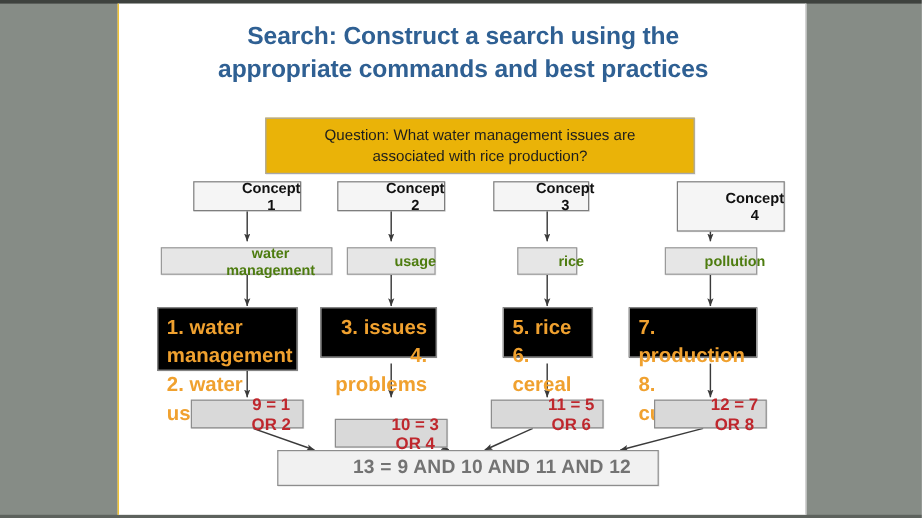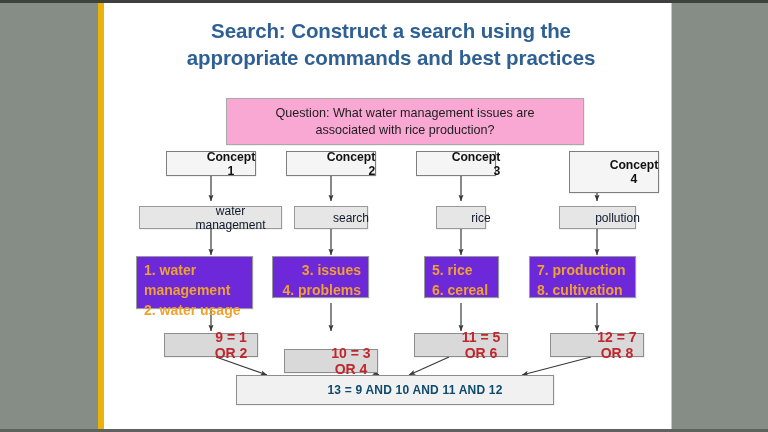--- a/index.html
+++ b/index.html
@@ -21,21 +21,21 @@
     position:absolute;left:0;top:0;width:768px;height:3px;background:#3e423e;
   }
   .frame-bottom-line{
     position:absolute;left:0;bottom:0;width:768px;height:3px;background:#5d625d;
   }
 
   
   .slide{
     position:absolute;left:98px;top:3px;width:574px;height:426px;
     background:#ffffff;
-    border-left:6px solid #eab308;border-right:1px solid #c9c9c9;
+    border-left:1px solid #eab308;border-right:1px solid #c9c9c9;
     box-sizing:border-box;
   }
 
   .title{
     position:absolute;left:0;top:14px;width:574px;
     text-align:center;
     color:#2f6093;
     font-weight:bold;
     font-size:20.5px;
     line-height:1.32;
@@ -47,46 +47,46 @@
     position:absolute;
     box-sizing:border-box;
     border:1px solid #9a9a9a;
     background:#ececec;
     display:flex;align-items:center;justify-content:center;
     text-align:center;
     box-shadow:0.5px 0.5px 0 rgba(0,0,0,0.12);
     padding-left:40px;
   }
   .q-box{
-    background:#f9a8d4;border:1px solid #a8a8a8;
+    background:#eab308;border:1px solid #a8a8a8;
     font-size:12.6px;color:#1d1d1d;line-height:1.35;
     padding:3px 6px;
   }
   .concept{
     background:#f5f5f5;border:1px solid #7e7e7e;
     font-weight:bold;font-size:12.2px;color:#111111;
   }
   .term{
     background:#e6e6e6;border:1px solid #9a9a9a;
-    font-weight:normal;font-size:12px;color:#0f172a;
+    font-weight:bold;font-size:12px;color:#4d7c0f;
   }
   .terms-list{
-    background:#6d28d9;border:1px solid #9a9a9a;
-    font-weight:bold;font-size:14px;color:#f0a12f;
+    background:#000000;border:1px solid #9a9a9a;
+    font-weight:bold;font-size:17px;color:#f0a12f;
     justify-content:flex-start;text-align:left;
     padding:4px 7px;line-height:1.42;
     display:block;
   }
   .orbox{
     background:#d9d9d9;border:1px solid #8d8d8d;
     font-weight:bold;font-size:14px;color:#bf272d;
   }
   .andbox{
     background:#f1f1f1;border:1px solid #8d8d8d;
-    font-weight:bold;font-size:12px;color:#0c4a6e;
+    font-weight:bold;font-size:16px;color:#737373;
     letter-spacing:0.2px;
     text-align:right;
   }
 
   svg.wires{
     position:absolute;left:0;top:0;width:574px;height:426px;
     pointer-events:none;
   }
 </style>
 </head>
@@ -135,26 +135,26 @@
         <line x1="487" y1="354" x2="418" y2="372"></line>
       </g>
     </svg>
 
     <div class="box q-box" style="left:122px;top:95px;width:358px;height:47px;flex-direction:column;">
       <div>Question: What water management issues are</div>
       <div>associated with rice production?</div>
     </div>
 
     <div class="box concept" style="left:62px;top:148px;width:90px;height:25px;">Concept 1</div>
-    <div class="box concept" style="left:182px;top:148px;width:90px;height:25px;text-align:right;">Concept 2</div>
-    <div class="box concept" style="left:312px;top:148px;width:80px;height:25px;text-align:right;">Concept 3</div>
+    <div class="box concept" style="left:182px;top:148px;width:90px;height:25px;">Concept 2</div>
+    <div class="box concept" style="left:312px;top:148px;width:80px;height:25px;">Concept 3</div>
     <div class="box concept" style="left:465px;top:148px;width:90px;height:42px;">Concept 4</div>
 
     <div class="box term" style="left:35px;top:203px;width:143px;height:23px;">water management</div>
-    <div class="box term" style="left:190px;top:203px;width:74px;height:23px;">search</div>
+    <div class="box term" style="left:190px;top:203px;width:74px;height:23px;">usage</div>
     <div class="box term" style="left:332px;top:203px;width:50px;height:23px;">rice</div>
     <div class="box term" style="left:455px;top:203px;width:77px;height:23px;">pollution</div>
 
     <div class="box terms-list" style="left:32px;top:253px;width:117px;height:53px;">
       <div>1.   water</div>
       <div>     management</div>
       <div>2.  water usage</div>
     </div>
     <div class="box terms-list" style="left:168px;top:253px;width:97px;height:42px;text-align:right;">
       <div>3.  issues</div>

